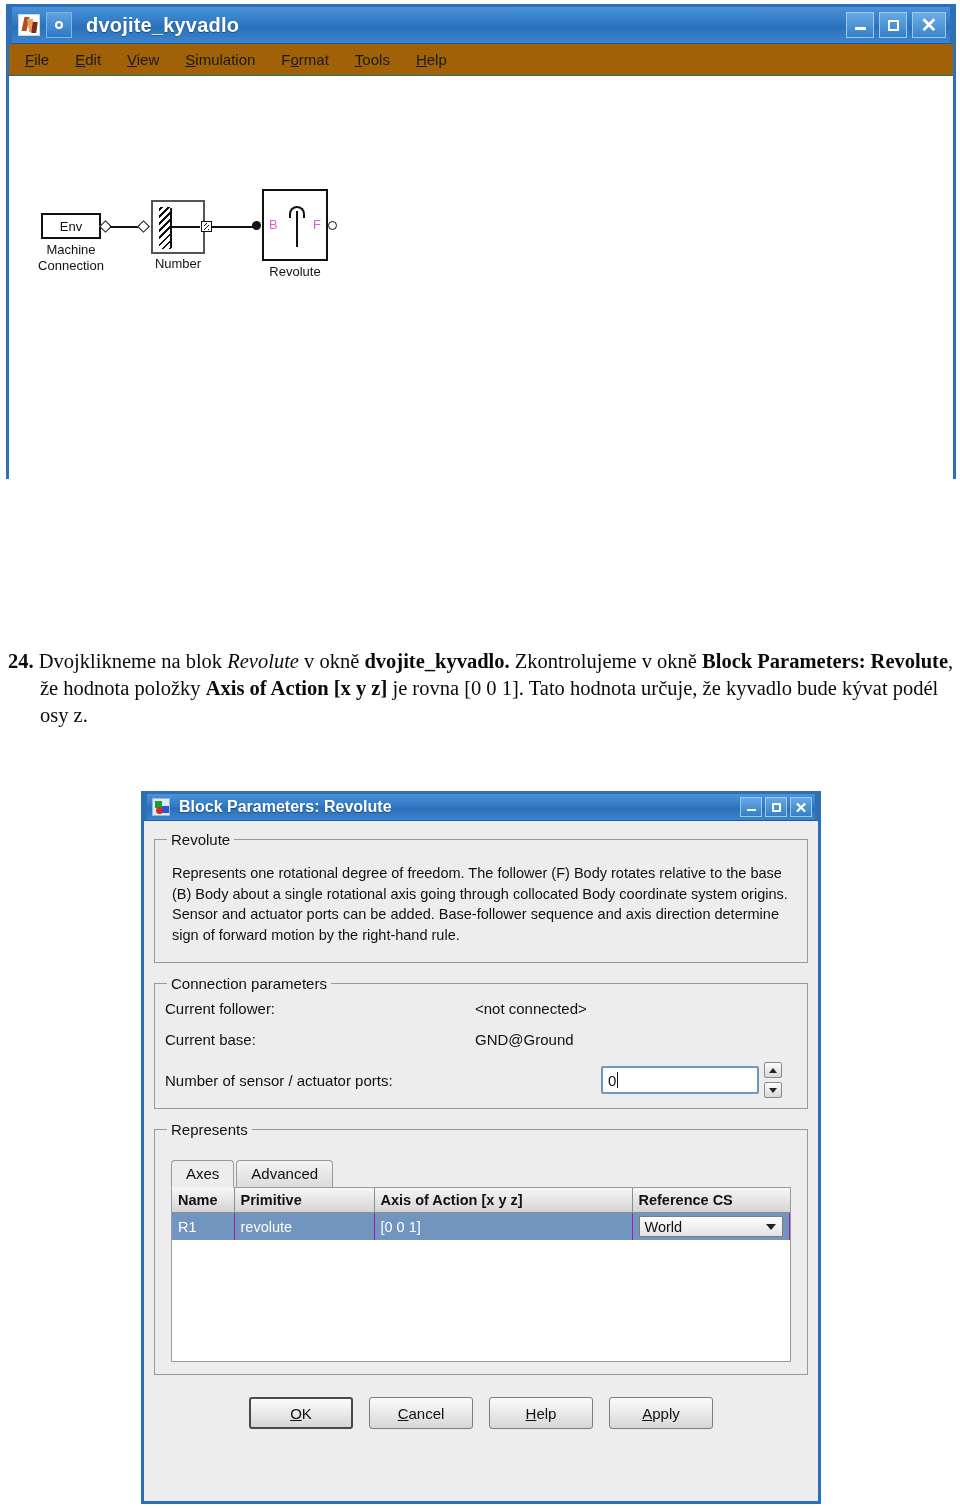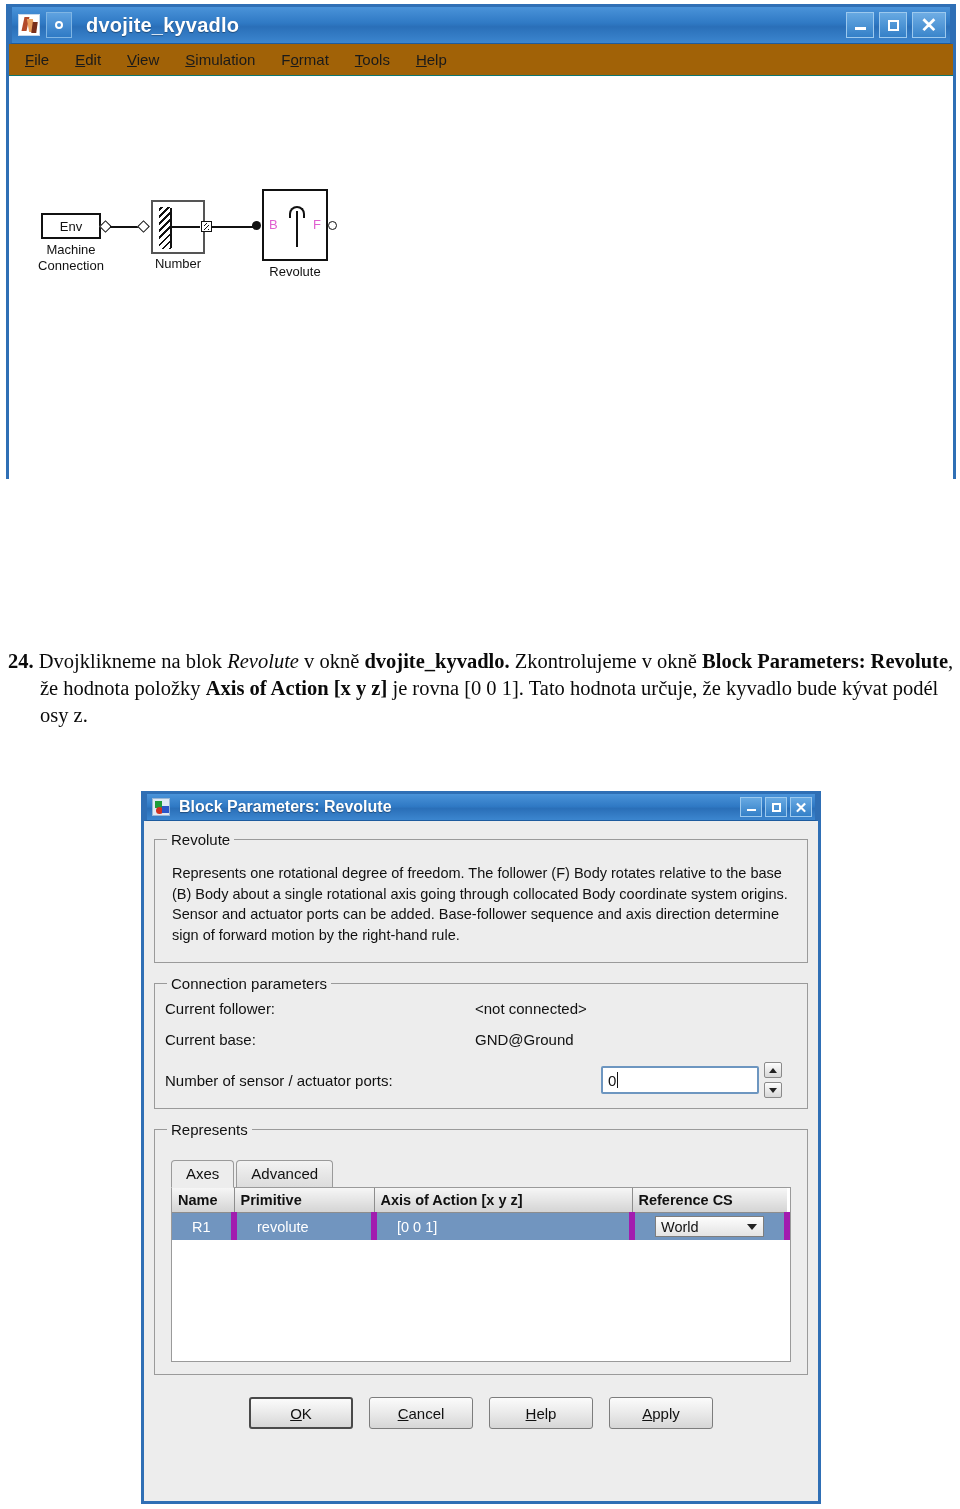--- a/index.html
+++ b/index.html
@@ -230,22 +230,22 @@
     height: 175px; position: relative;
   }
   table.ptbl { border-collapse: collapse; width: 100%; table-layout: fixed; }
   table.ptbl th {
     background: linear-gradient(to bottom,#f6f6f6,#d4d4d4);
     border-right: 1px solid #8d8d8d; border-bottom: 1px solid #8d8d8d;
     font-size: 14.5px; font-weight: bold; color:#111; text-align:left;
     padding: 4px 6px; white-space: nowrap;
   }
   table.ptbl td {
-    font-size: 14.5px; color:#ffffff; padding: 3px 20px;
-    background: #7195bf; border-right: 6px solid #a21caf;
+    font-size: 14.5px; color:#ffffff; padding: 3px 6px;
+    background: #7195bf; border-right: 1px solid #a21caf;
     white-space: nowrap; height: 24px;
   }
   td.cs-cell { background:#7195bf; padding: 2px 3px; }
   .cs-select {
     background: linear-gradient(to bottom,#fdfdfd,#e3e3e3);
     border: 1px solid #7d7d7d;
     display:flex; align-items:center; justify-content:space-between;
     font-size: 14.5px; color:#111; padding: 1px 3px 1px 5px; height: 21px;
   }
   .cs-arrow { width:0;height:0;border-left:5px solid transparent;border-right:5px solid transparent;border-top:6px solid #222; margin-right:3px;}

